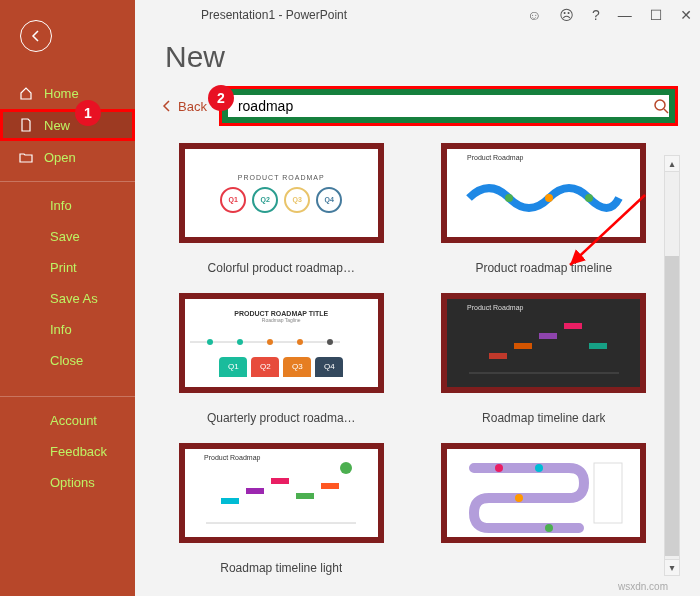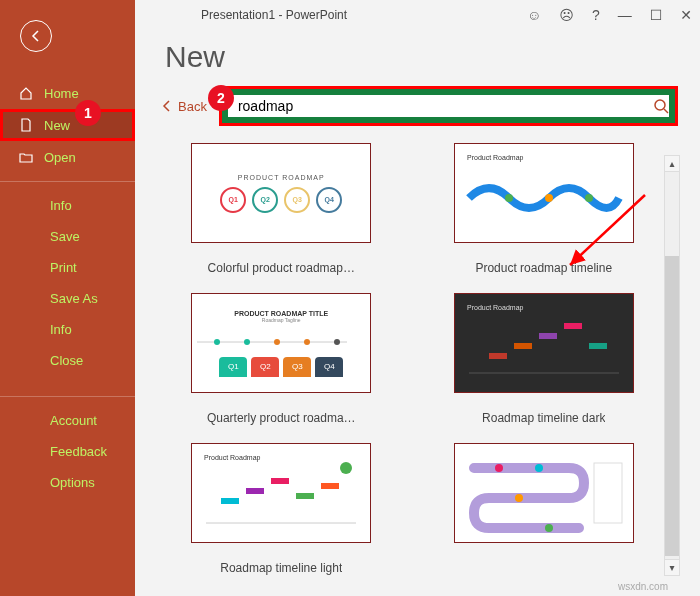--- a/index.html
+++ b/index.html
@@ -21,21 +21,21 @@
 .win-icons{display:flex;align-items:center;gap:18px;font-size:14px;color:#555}
 .win-icons span{cursor:pointer}
 .page-title{font-size:30px;color:#555;margin:10px 0 15px 30px;font-weight:normal}
 .search-row{display:flex;align-items:center;margin:0 25px 20px 25px;position:relative}
 .back-link{display:flex;align-items:center;color:#b7472a;font-size:13px;gap:4px;cursor:pointer;margin-right:15px}
 .search-wrap{flex:1;position:relative;outline:3px solid red}
 .search-input{width:100%;height:34px;border:6px solid #15803d;padding:0 36px 0 10px;font-size:14px;outline:none}
 .search-btn{position:absolute;right:6px;top:50%;transform:translateY(-50%);color:#b7472a;font-size:15px}
 .results{flex:1;display:grid;grid-template-columns:1fr 1fr;gap:18px 30px;padding:0 40px 10px 30px;overflow-y:auto;align-content:start}
 .card{display:flex;flex-direction:column;align-items:center;cursor:pointer}
-.thumb{width:180px;height:100px;border:1px solid #7f1d1d;background:#fff;display:flex;align-items:center;justify-content:center;font-size:8px;color:#888;overflow:hidden;position:relative}
+.thumb{width:205px;height:100px;border:6px solid #7f1d1d;background:#fff;display:flex;align-items:center;justify-content:center;font-size:8px;color:#888;overflow:hidden;position:relative}
 .thumb.dark{background:#2b2b2b}
 .card-label{font-size:12px;color:#444;margin-top:18px;text-align:center;white-space:nowrap;overflow:hidden;text-overflow:ellipsis;max-width:180px}
 .scroll-track{position:absolute;right:20px;top:155px;width:16px;bottom:20px;background:#efefef;border:1px solid #ddd}
 .scroll-btn{height:16px;display:flex;align-items:center;justify-content:center;font-size:10px;color:#555;background:#f5f5f5;border-bottom:1px solid #ddd;cursor:pointer}
 .scroll-btn.dn{border-top:1px solid #ddd;border-bottom:none;position:absolute;bottom:0;width:100%}
 .scroll-thumb{position:absolute;left:0;right:0;top:100px;height:300px;background:#cfcfcf;cursor:pointer}
 .arrow-annot{position:absolute;right:50px;top:190px;z-index:6}
 .watermark{position:absolute;right:32px;bottom:4px;font-size:10px;color:#aaa}
 svg{display:block}
 

